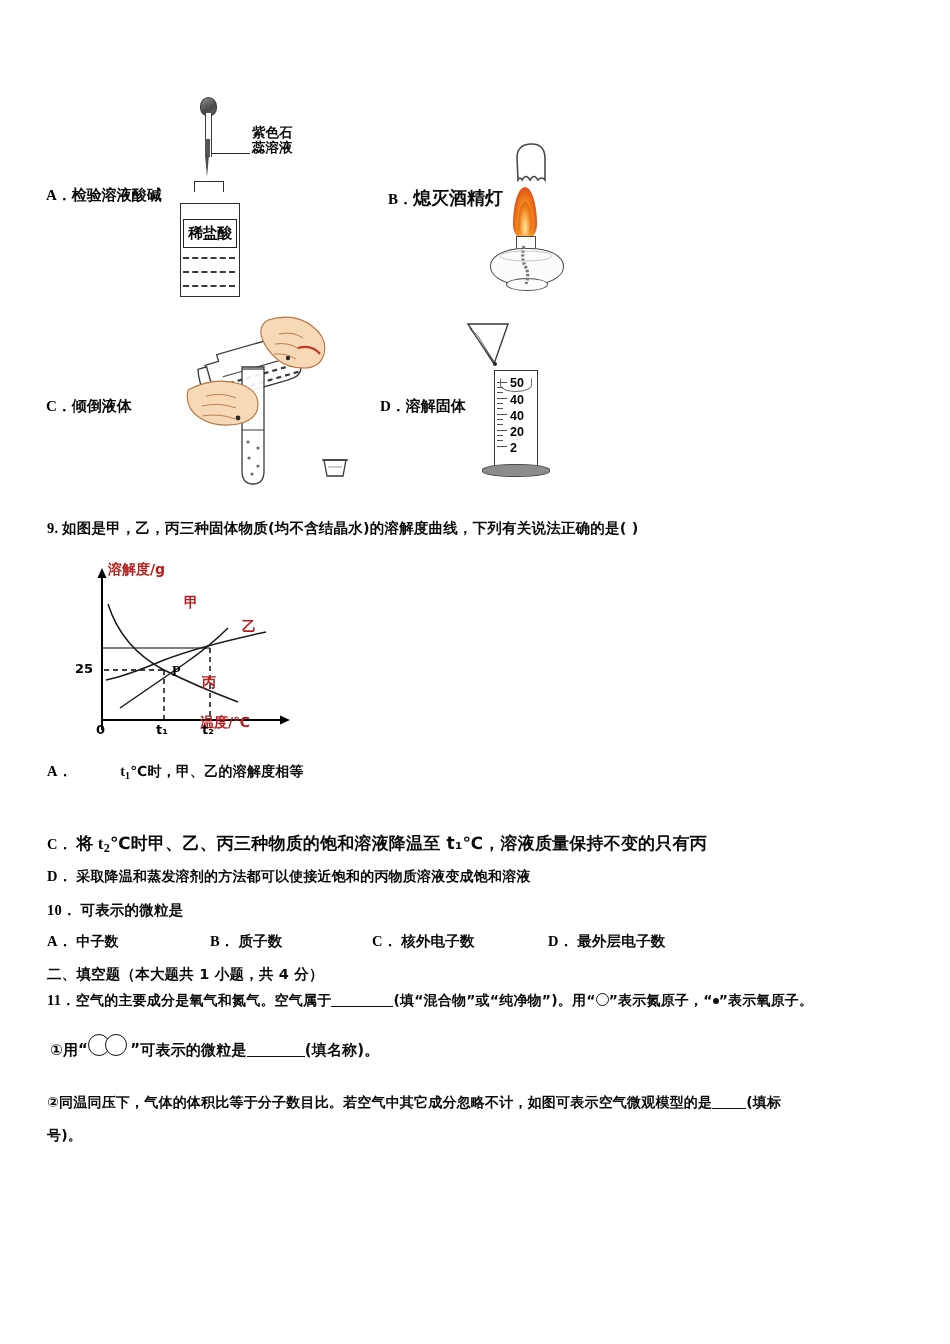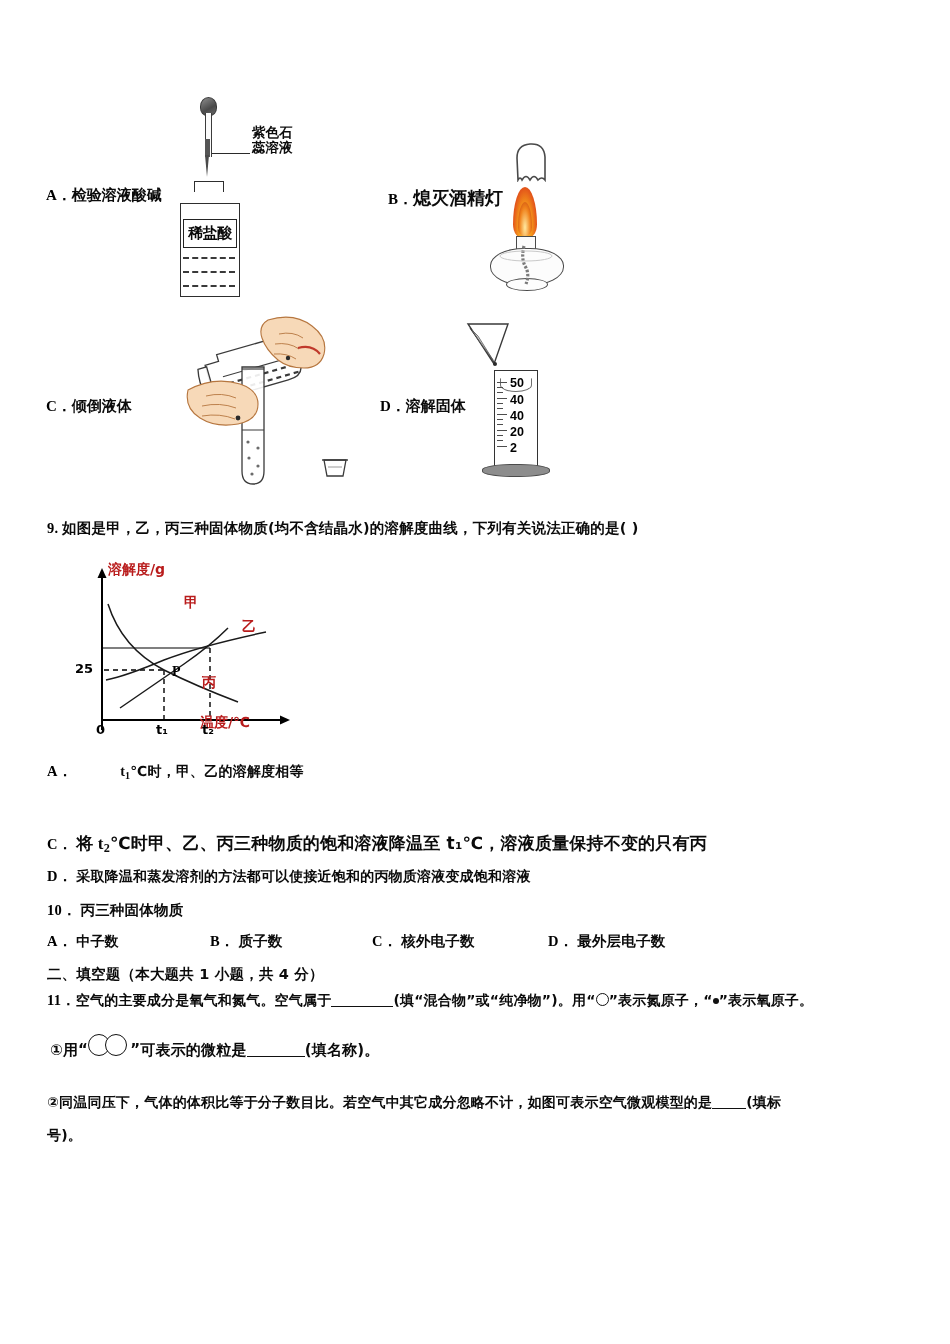--- a/index.html
+++ b/index.html
@@ -450,21 +450,21 @@
     <span class="cn" style="font-size:17px;"><span class="serifbold">将 t</span><span class="sub serifbold">2</span><span>℃时甲、乙、丙三种物质的饱和溶液降温至 t₁℃，溶液质量保持不变的只有丙</span></span>
   </div>
 
   <div class="qline" style="left:47px;top:867px;">
     <span class="serifbold">D．</span>
     <span class="cn" style="font-size:14px;"><span>采取降温和蒸发溶剂的方法都可以使接近饱和的丙物质溶液变成饱和溶液</span></span>
   </div>
 
   <div class="qline" style="left:47px;top:901px;">
     <span class="serifbold">10．</span>
-    <span class="cn" style="font-size:14.5px;">丙三种固体物质</span>
+    <span class="cn" style="font-size:14.5px;">可表示的微粒是</span>
   </div>
 
   <div class="qline" style="left:47px;top:932px;">
     <span class="serifbold">A．</span>
     <span class="cn" style="font-size:14px;">中子数</span>
   </div>
   <div class="qline" style="left:210px;top:932px;">
     <span class="serifbold">B．</span>
     <span class="cn" style="font-size:14.5px;">质子数</span>
   </div>

